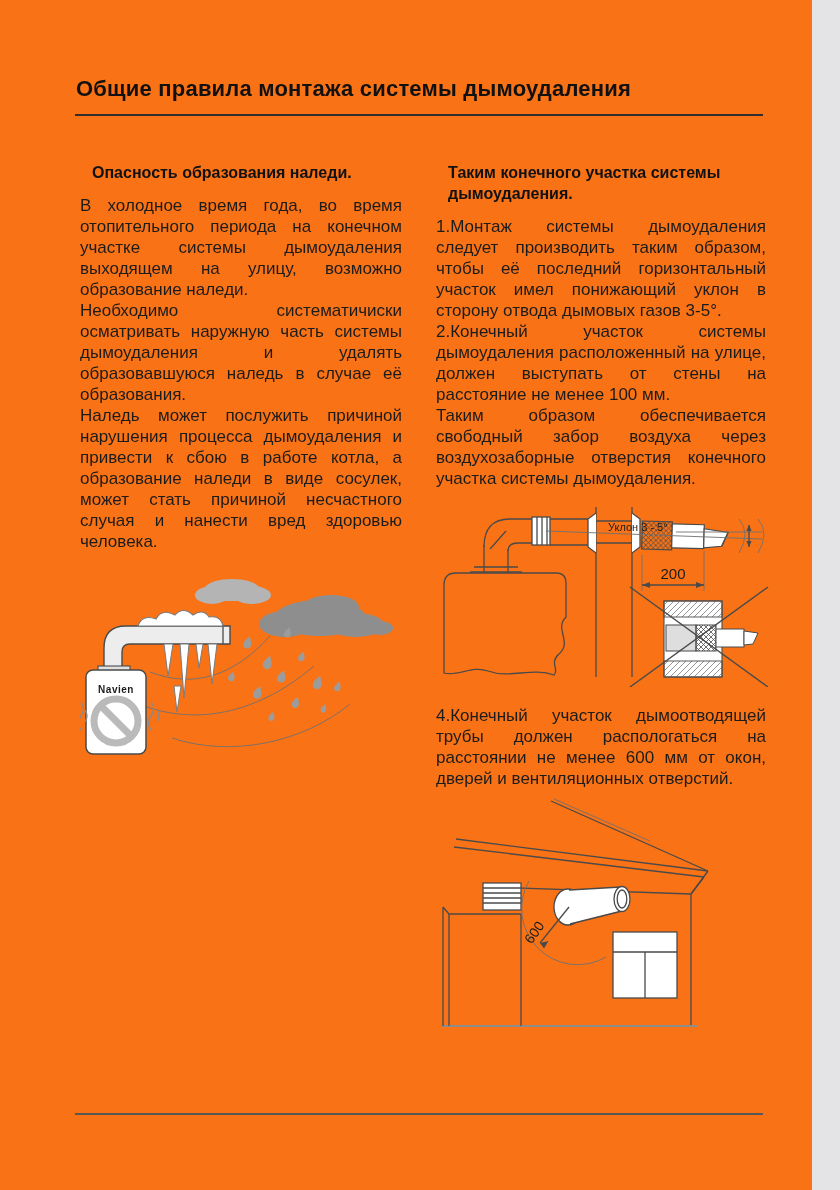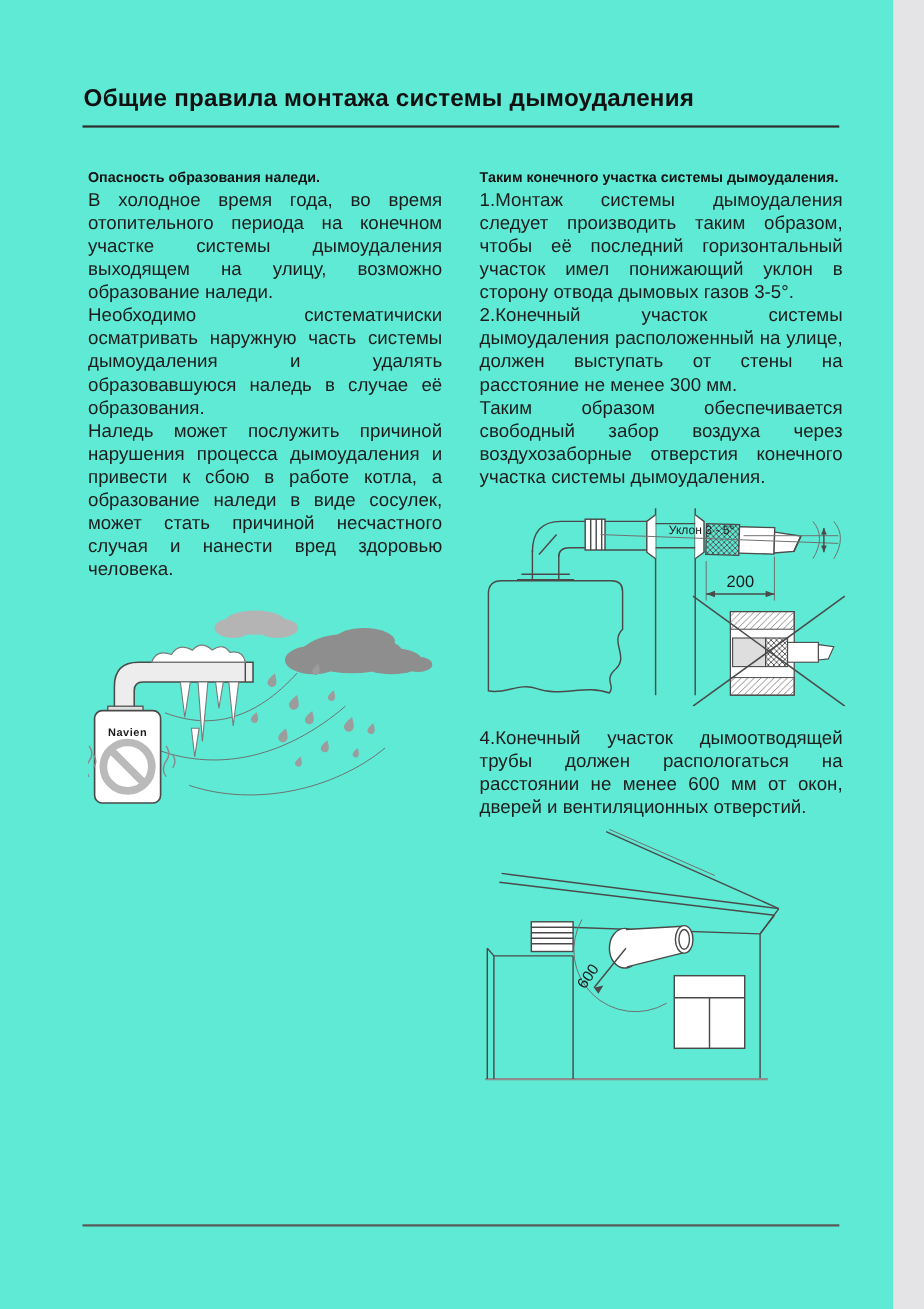--- a/index.html
+++ b/index.html
@@ -1,26 +1,26 @@
 <!DOCTYPE html>
 <html><head>
 <meta charset="utf-8">
 <style>
   html,body{margin:0;padding:0;background:#fff;}
-  .page{position:relative;width:840px;height:1190px;background:#5eead4;overflow:hidden;
+  .page{position:relative;width:840px;height:1190px;background:#f97316;overflow:hidden;
         font-family:"Liberation Sans",sans-serif;color:#1c1c1c;}
   .side-strip{position:absolute;right:0;top:0;width:28px;height:1190px;background:#e4e4e7;}
   .doc-title{position:absolute;left:76px;top:76px;width:700px;font-size:22px;font-weight:bold;
              letter-spacing:.2px;color:#111;}
   .title-rule{position:absolute;left:75px;top:114px;width:688px;height:2px;background:#2e2e2e;}
   .bottom-rule{position:absolute;left:75px;top:1113px;width:688px;height:2px;background:#575757;}
   .col{position:absolute;top:150px;}
   .col-left{left:80px;width:322px;}
   .col-right{left:436px;width:330px;}
-  .col h2{margin:0;font-size:13px;line-height:21px;font-weight:bold;color:#111;}
+  .col h2{margin:12px;font-size:16px;line-height:21px;font-weight:bold;color:#111;}
   .col p{margin:0;font-size:17px;line-height:21px;text-align:justify;}
   .diagram{position:relative;}
   .d-icing{margin-top:12px;width:318px;height:212px;}
   .d-terminal{margin-top:4px;width:340px;height:200px;}
   .d-house{margin-top:8px;width:335px;height:250px;}
   .slope-label{position:absolute;left:172px;top:16px;font-size:11px;white-space:nowrap;}
   svg{display:block;}
   svg text{font-family:"Liberation Sans",sans-serif;fill:#1c1c1c;}
   .ln{stroke:#4a4a4a;stroke-width:1.3;fill:none;}
   .lnthin{stroke:#6f6f6f;stroke-width:.9;fill:none;}
@@ -112,21 +112,21 @@
           <path d="M71,138 q5,7 0,14 q-5,7 0,14"></path>
           <path d="M77,146 q4,6 0,12"></path>
         </g>
       </svg>
     </div>
   </div>
 
   <div class="col col-right">
     <h2>Таким конечного участка системы дымоудаления.</h2>
     <p>1.Монтаж системы дымоудаления следует производить таким образом, чтобы её последний горизонтальный участок имел понижающий уклон в сторону отвода дымовых газов 3-5°.</p>
-    <p>2.Конечный участок системы дымоудаления расположенный на улице, должен выступать от стены на расстояние не менее 300 мм.</p>
+    <p>2.Конечный участок системы дымоудаления расположенный на улице, должен выступать от стены на расстояние не менее 100 мм.</p>
     <p>Таким образом обеспечивается свободный забор воздуха через воздухозаборные отверстия конечного участка системы дымоудаления.</p>
 
     <div class="diagram d-terminal">
       <span class="slope-label">Уклон 3 - 5°</span>
       <svg width="340" height="182" viewBox="0 0 340 182" style="margin-top:16px">
         <defs>
           <pattern id="xh" width="5" height="5" patternUnits="userSpaceOnUse">
             <path d="M0,5 L5,0 M0,0 L5,5" stroke="#4a4a4a" stroke-width=".8"></path>
           </pattern>
           <pattern id="hh" width="6" height="6" patternUnits="userSpaceOnUse">

